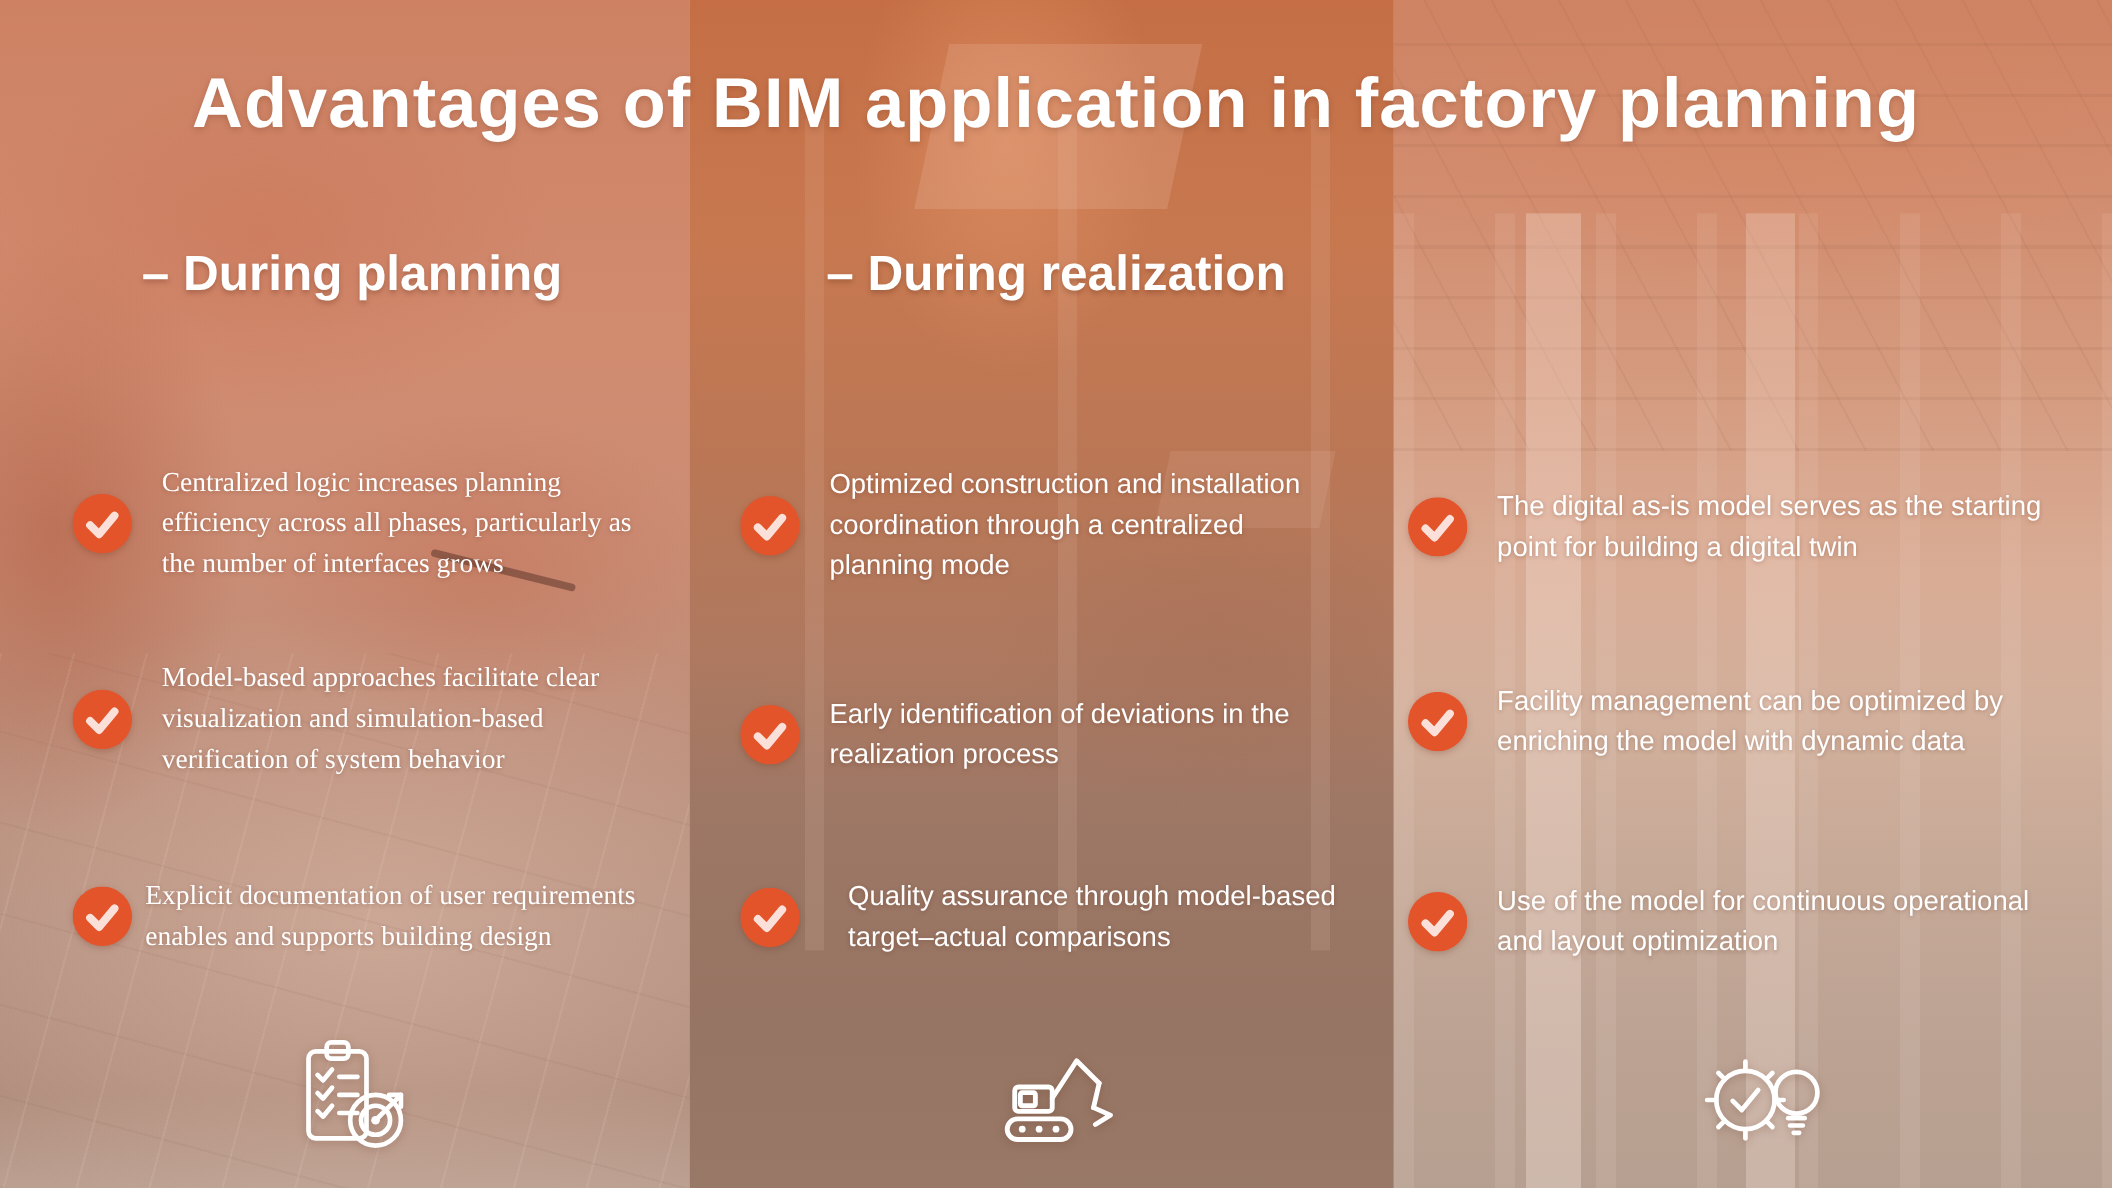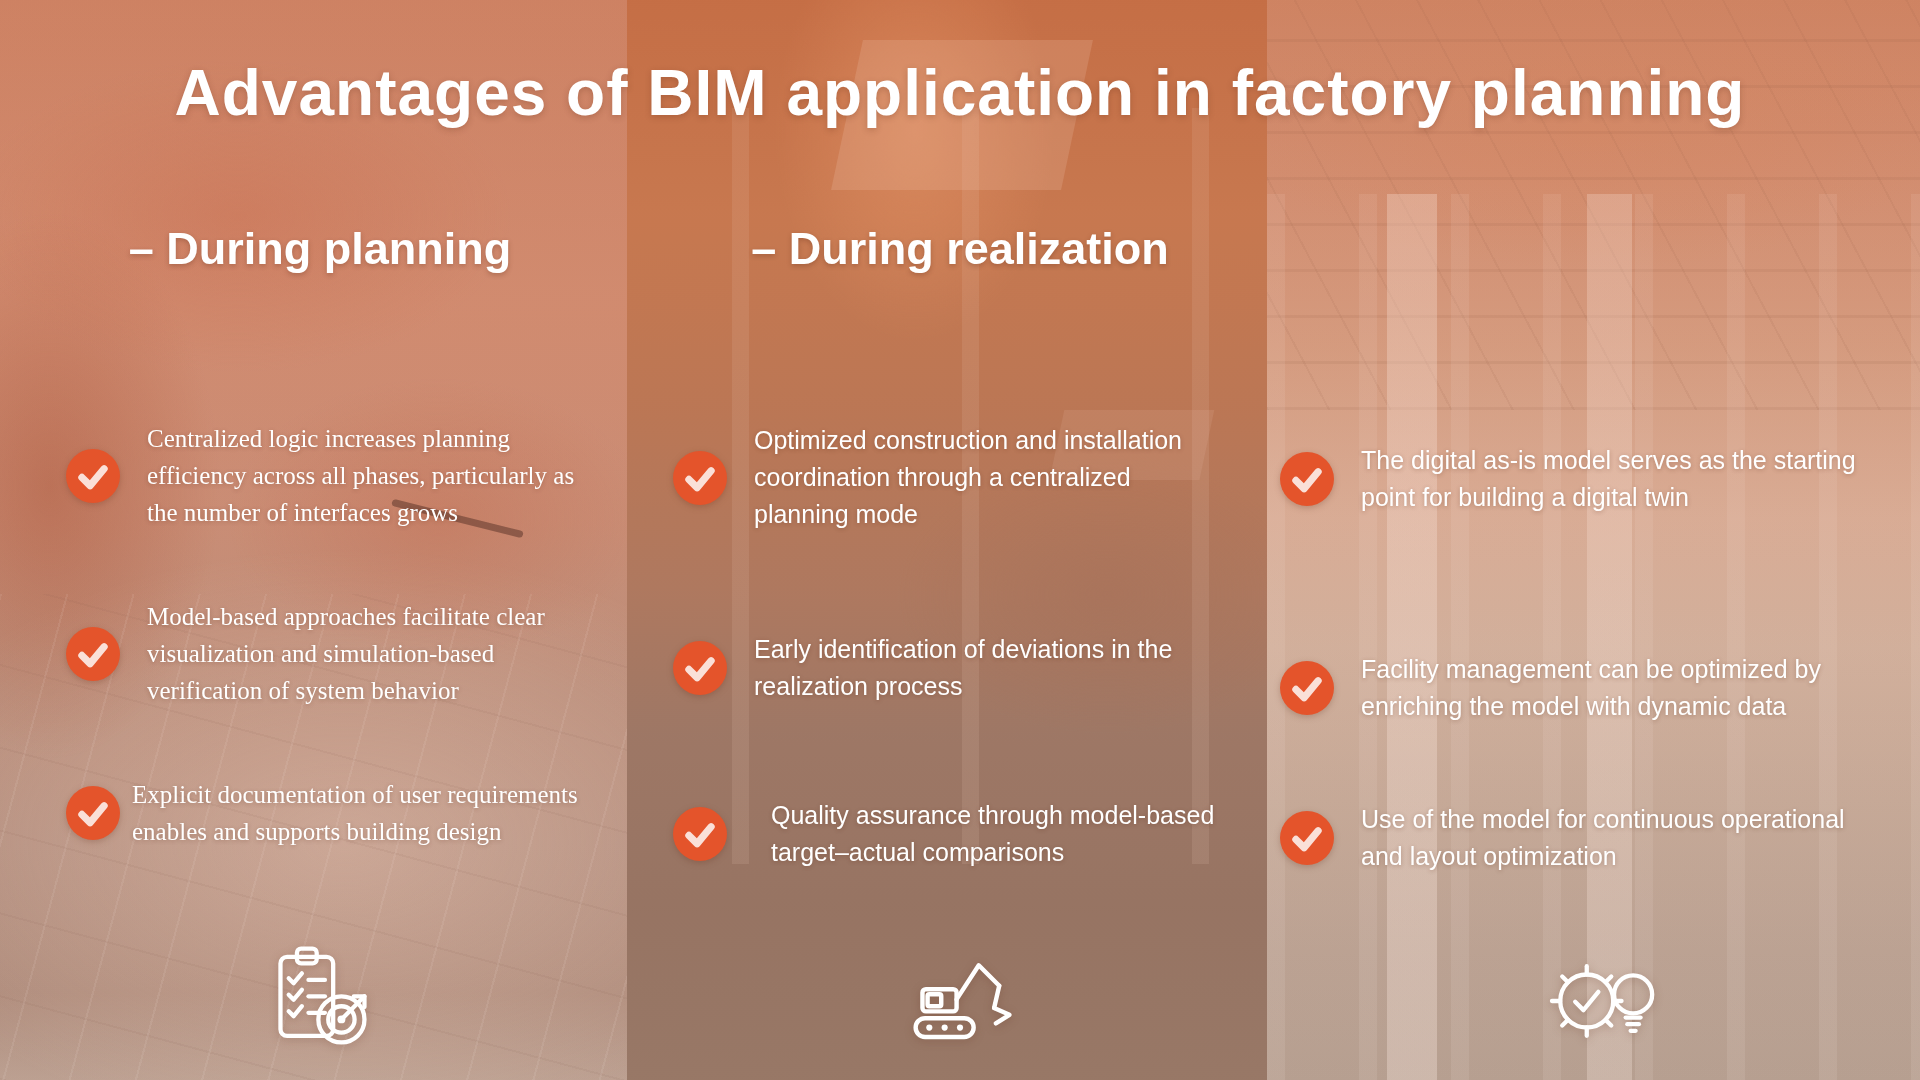--- a/index.html
+++ b/index.html
@@ -91,23 +91,23 @@
   .item{position:absolute;display:flex;align-items:center;gap:27px;}
   .check{width:54px;height:54px;flex:0 0 54px;display:block;filter:drop-shadow(0 2px 3px rgba(90,40,20,0.25));}
   .item-text{
     margin:0;color:#ffffff;font-size:25px;line-height:37px;
     text-shadow:0 1px 4px rgba(90,40,20,0.30);
   }
   .col1 .item{left:66px;} .col1 .item-text{width:448px;font-family:Liberation Serif, serif;}
   .col2 .item{left:33px;} .col2 .item-text{width:460px;}
   .col3 .item{left:0px;}  .col3 .item-text{width:530px;}
 
-  .col1 .item-1{top:420px;} .col1 .item-2{top:598px;} .col1 .item-3{top:776px;gap:12px;}
+  .col1 .item-1{top:420px;} .col1 .item-2{top:598px;} .col1 .item-3{top:796px;gap:12px;}
   .col2 .item-1{top:422px;} .col2 .item-2{top:631px;} .col2 .item-3{top:797px;gap:44px;}
-  .col3 .item-1{top:442px;} .col3 .item-2{top:651px;} .col3 .item-3{top:801px;}
+  .col3 .item-1{top:442px;} .col3 .item-2{top:619px;} .col3 .item-3{top:801px;}
 
   .col-icon{
     position:absolute;bottom:22px;left:50%;transform:translateX(-50%);
     filter:drop-shadow(0 2px 4px rgba(90,40,20,0.25));
   }
 </style>
 </head>
 <body>
 
 <div class="slide">

